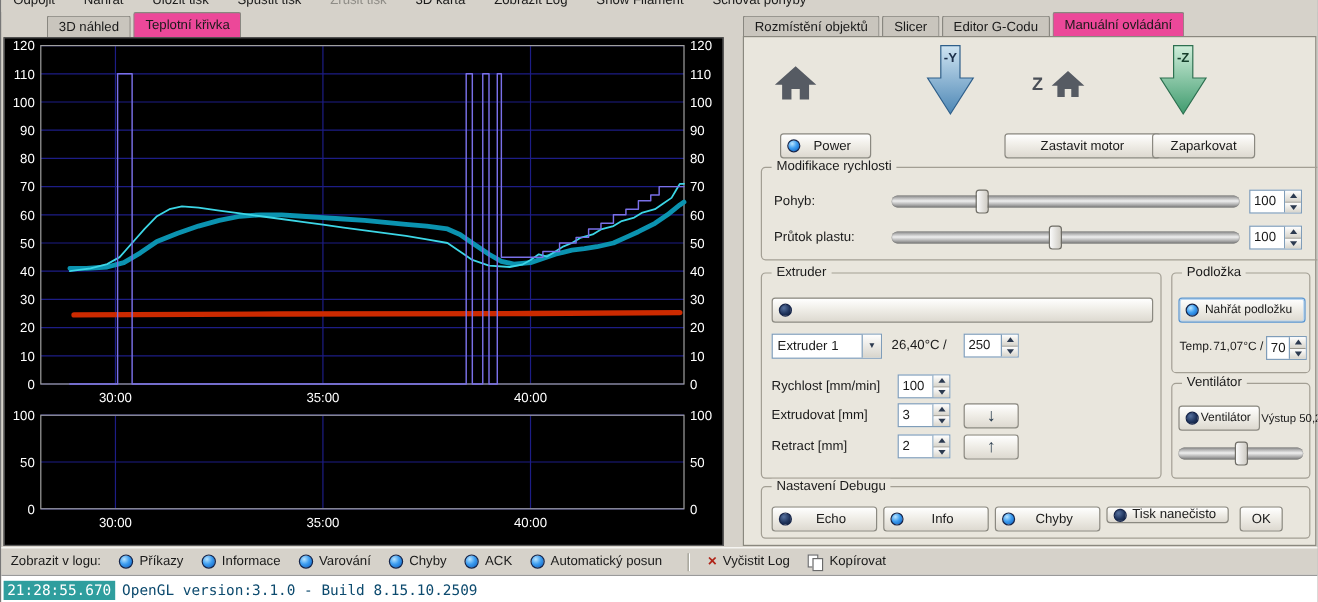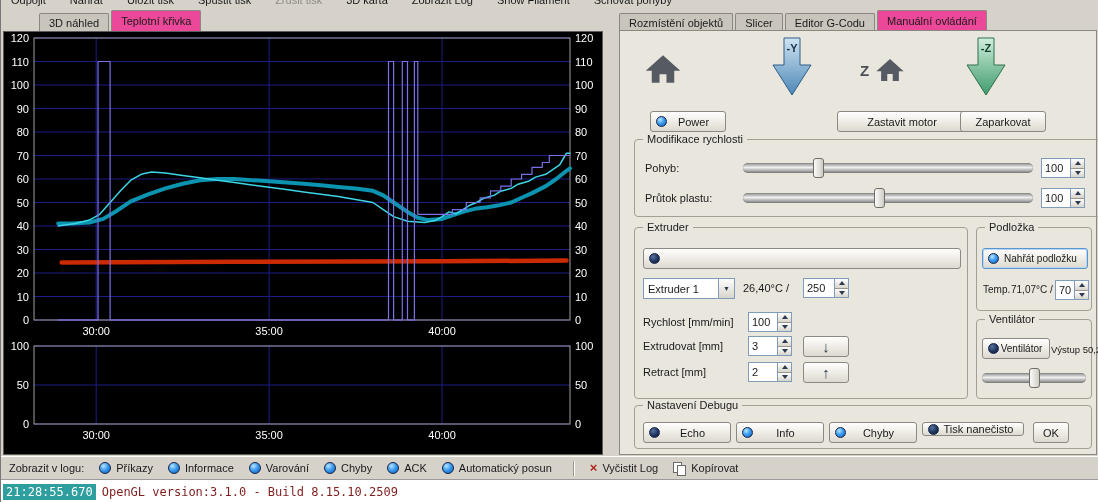--- a/index.html
+++ b/index.html
@@ -53,21 +53,21 @@
   .sb-item .led{width:10px;height:10px;}
   .vsep{width:1px;height:15px;background:#979589;border-right:1px solid #fff;margin-left:6px;}
   .x-red{color:#b02418;font-weight:bold;font-size:13px;line-height:10px;}
   .icon-copy{position:relative;width:13px;height:13px;display:inline-block;}
   .icon-copy::before,.icon-copy::after{content:"";position:absolute;width:7px;height:9px;background:#fff;border:1px solid #6a6a6a;}
   .icon-copy::before{left:0;top:0;}
   .icon-copy::after{left:4px;top:3px;}
   
   .logline{position:absolute;left:0;top:479px;width:1098px;height:23px;background:#fff;border-top:1px solid #9a9a9a;display:flex;align-items:center;gap:6px;padding-left:2px;font-family:"DejaVu Sans Mono",monospace;font-size:12px;}
   .ts{background:#2f9e9e;color:#fff;padding:1px 3px;}
-  .msg{color:#7f1d1d;}
+  .msg{color:#0c4a6e;}
   .housefill{fill:#565b63;}
 </style>
 </head>
 <body>
 
 <div class="app">
 
   <div class="menubar">
     <div class="menurow">
       <span class="mi">Odpojit</span>

